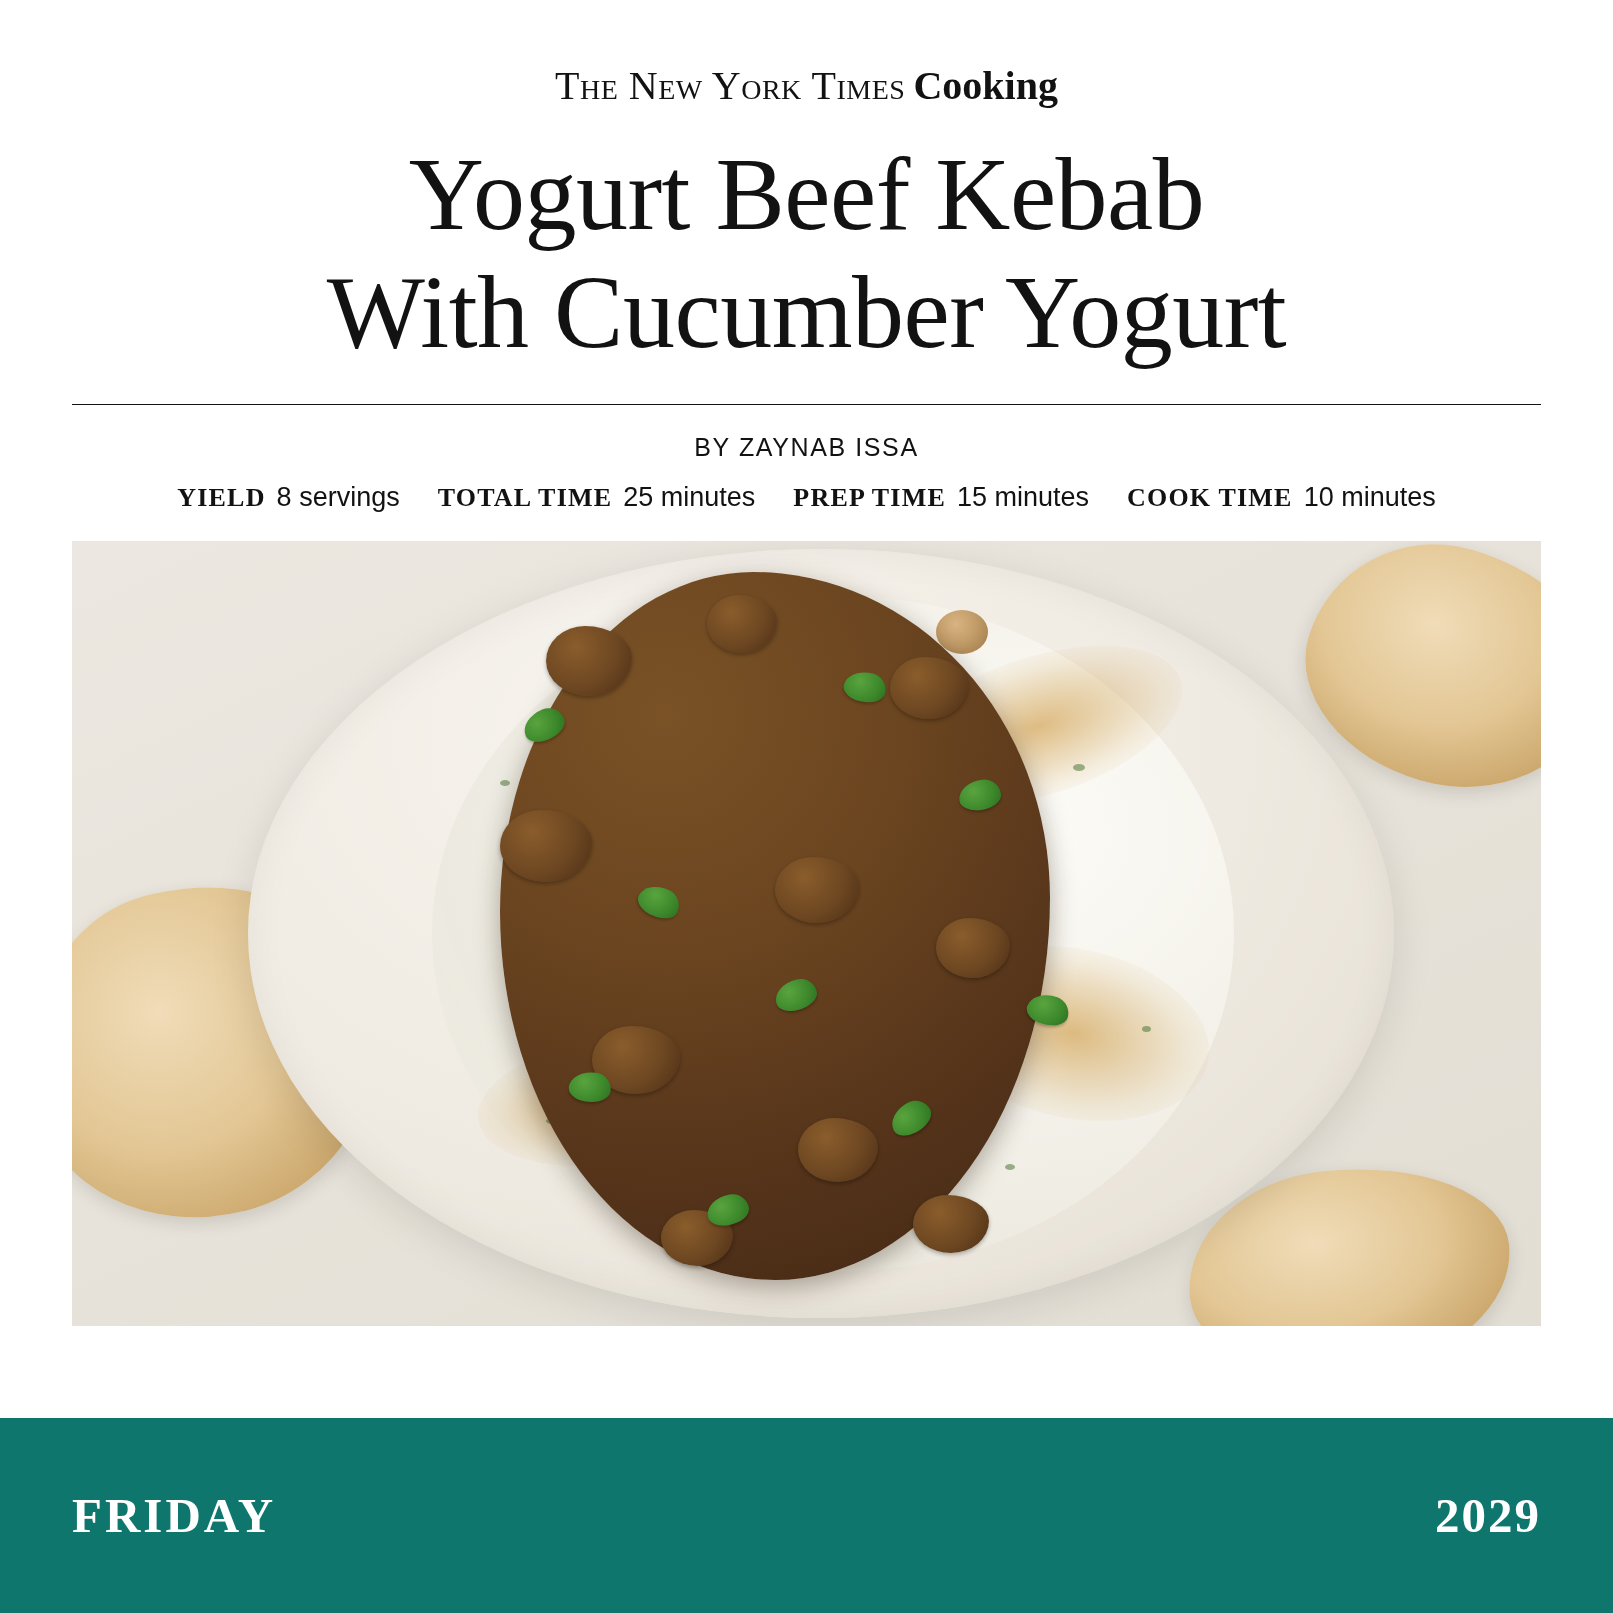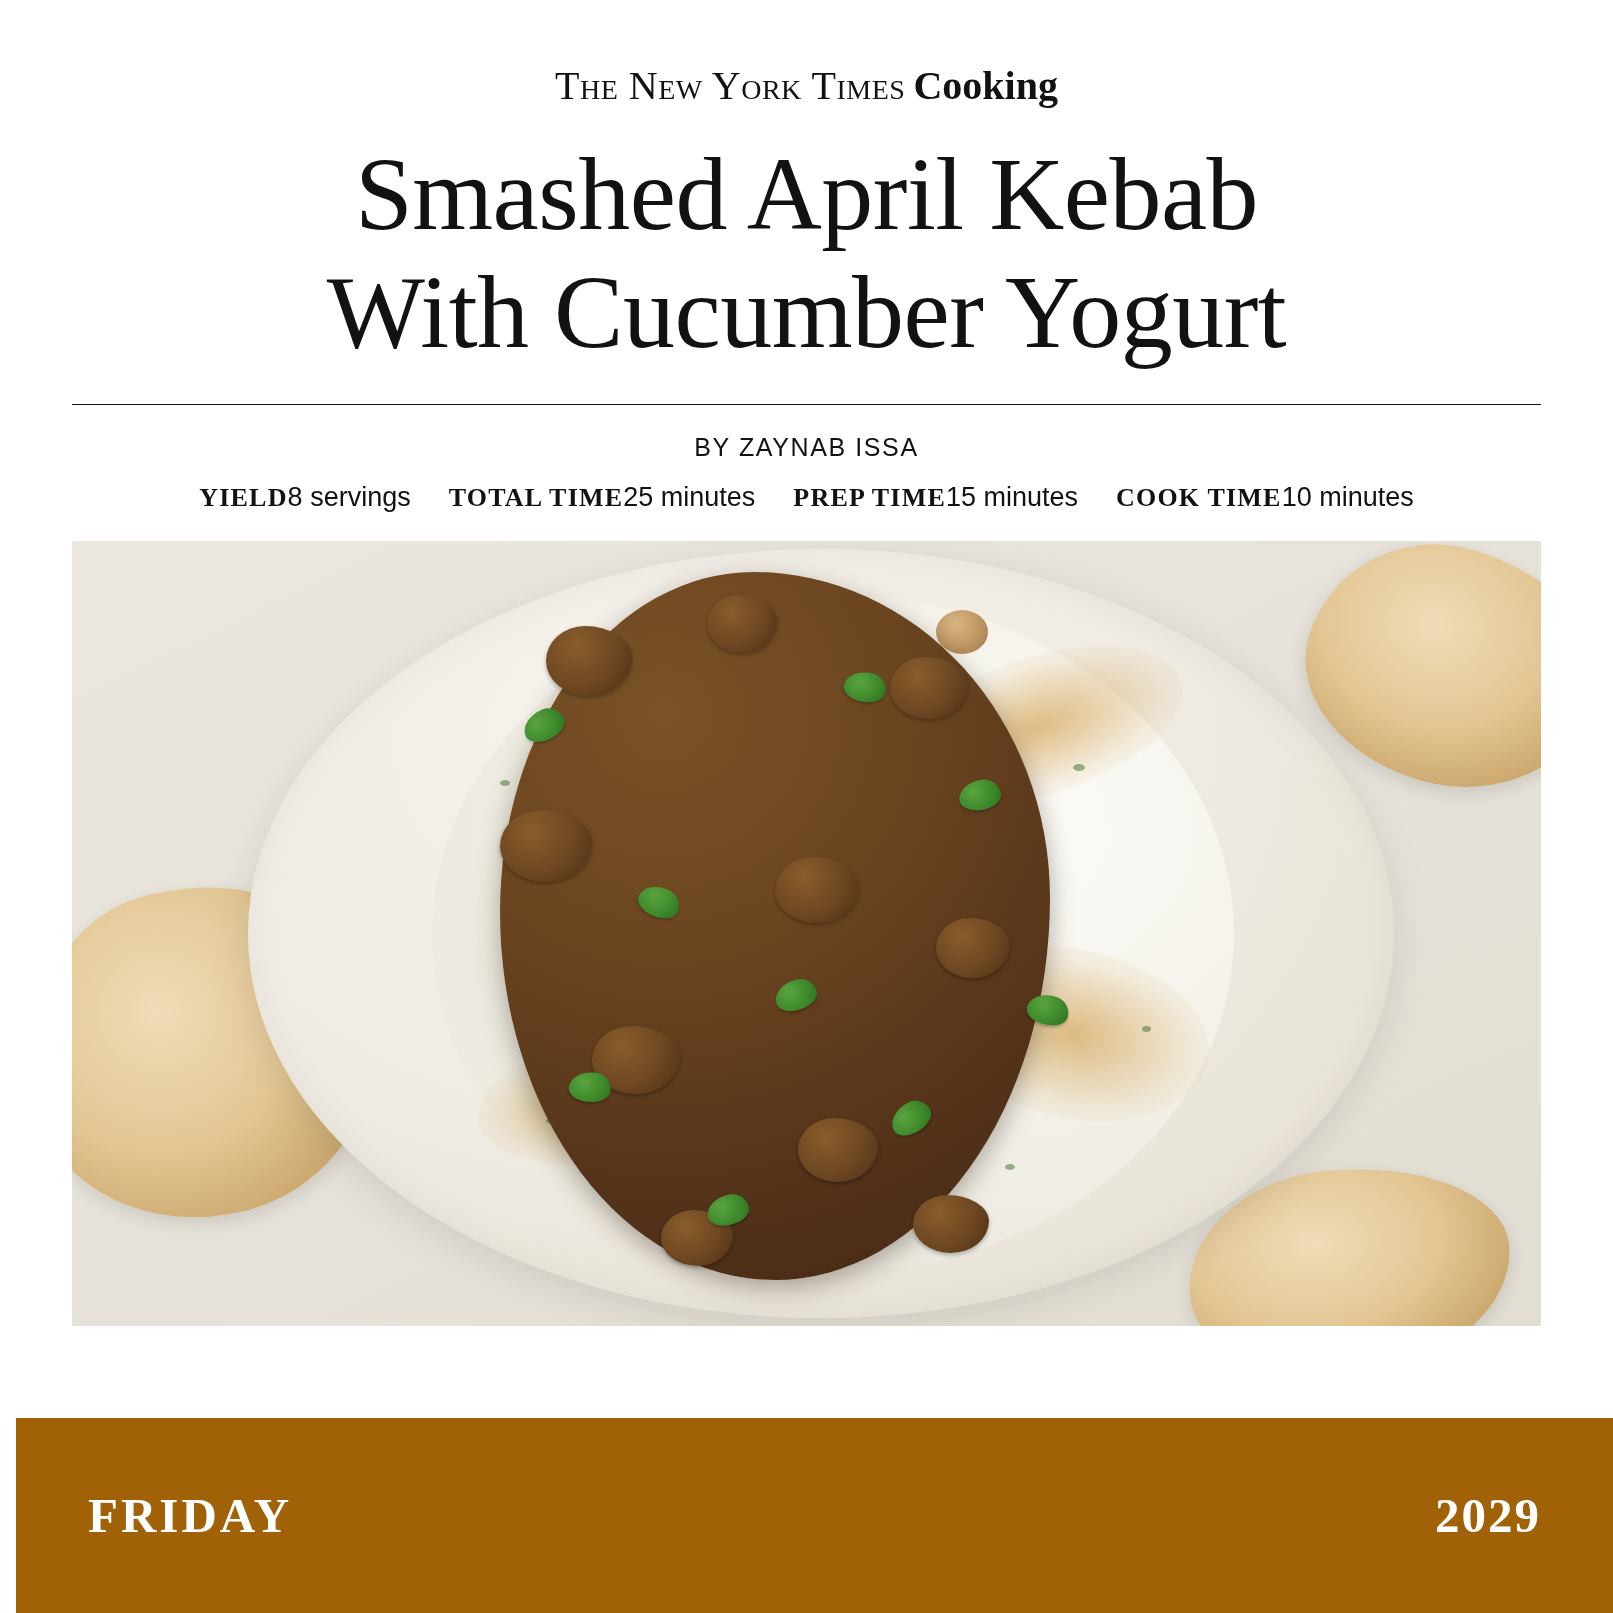--- a/index.html
+++ b/index.html
@@ -84,20 +84,21 @@
     display: flex;
     justify-content: center;
     align-items: baseline;
     flex-wrap: nowrap;
     gap: 38px;
     padding: 0 60px;
   }
   .meta-item {
     display: flex;
     align-items: baseline;
+    gap: 11px;
     white-space: nowrap;
   }
   .meta-label {
     font-family: "Liberation Serif", serif;
     font-weight: bold;
     font-size: 26px;
     letter-spacing: 1.2px;
     color: #121212;
   }
   .meta-value {
@@ -199,27 +200,26 @@
   .pita-tr { right: -4%; top: 1%; width: 20%; height: 30%; transform: rotate(16deg); }
   .pita-br { right: 2%; bottom: -6%; width: 22%; height: 26%; transform: rotate(-6deg); }
 
   
   .footer {
     position: absolute;
     left: 0;
     right: 0;
     bottom: 0;
     height: 195px;
-    background: #a16207;
+    background: #0f766e;
     display: flex;
     align-items: center;
     justify-content: space-between;
     padding: 0 72px;
     box-sizing: border-box;
-    margin-left: 16px;
   }
   .footer-day {
     color: #ffffff;
     font-family: "Liberation Serif", serif;
     font-weight: bold;
     font-size: 49px;
     letter-spacing: 3px;
   }
   .footer-date {
     color: #ffffff;
@@ -242,21 +242,21 @@
 <div class="page">
 
   <div class="masthead">
     <div class="masthead-logo">
       <span class="logo-nyt">The New York Times</span><span class="logo-cooking">Cooking</span>
     </div>
   </div>
 
   <div class="title-wrap">
     <h1 class="recipe-title">
-      <span>Smashed April Kebab</span><br>
+      <span>Yogurt Beef Kebab</span><br>
       <span>With Cucumber Yogurt</span>
     </h1>
   </div>
 
   <div class="rule"></div>
 
   <div class="byline">BY ZAYNAB ISSA</div>
 
   <div class="meta-row">
     <div class="meta-item">

